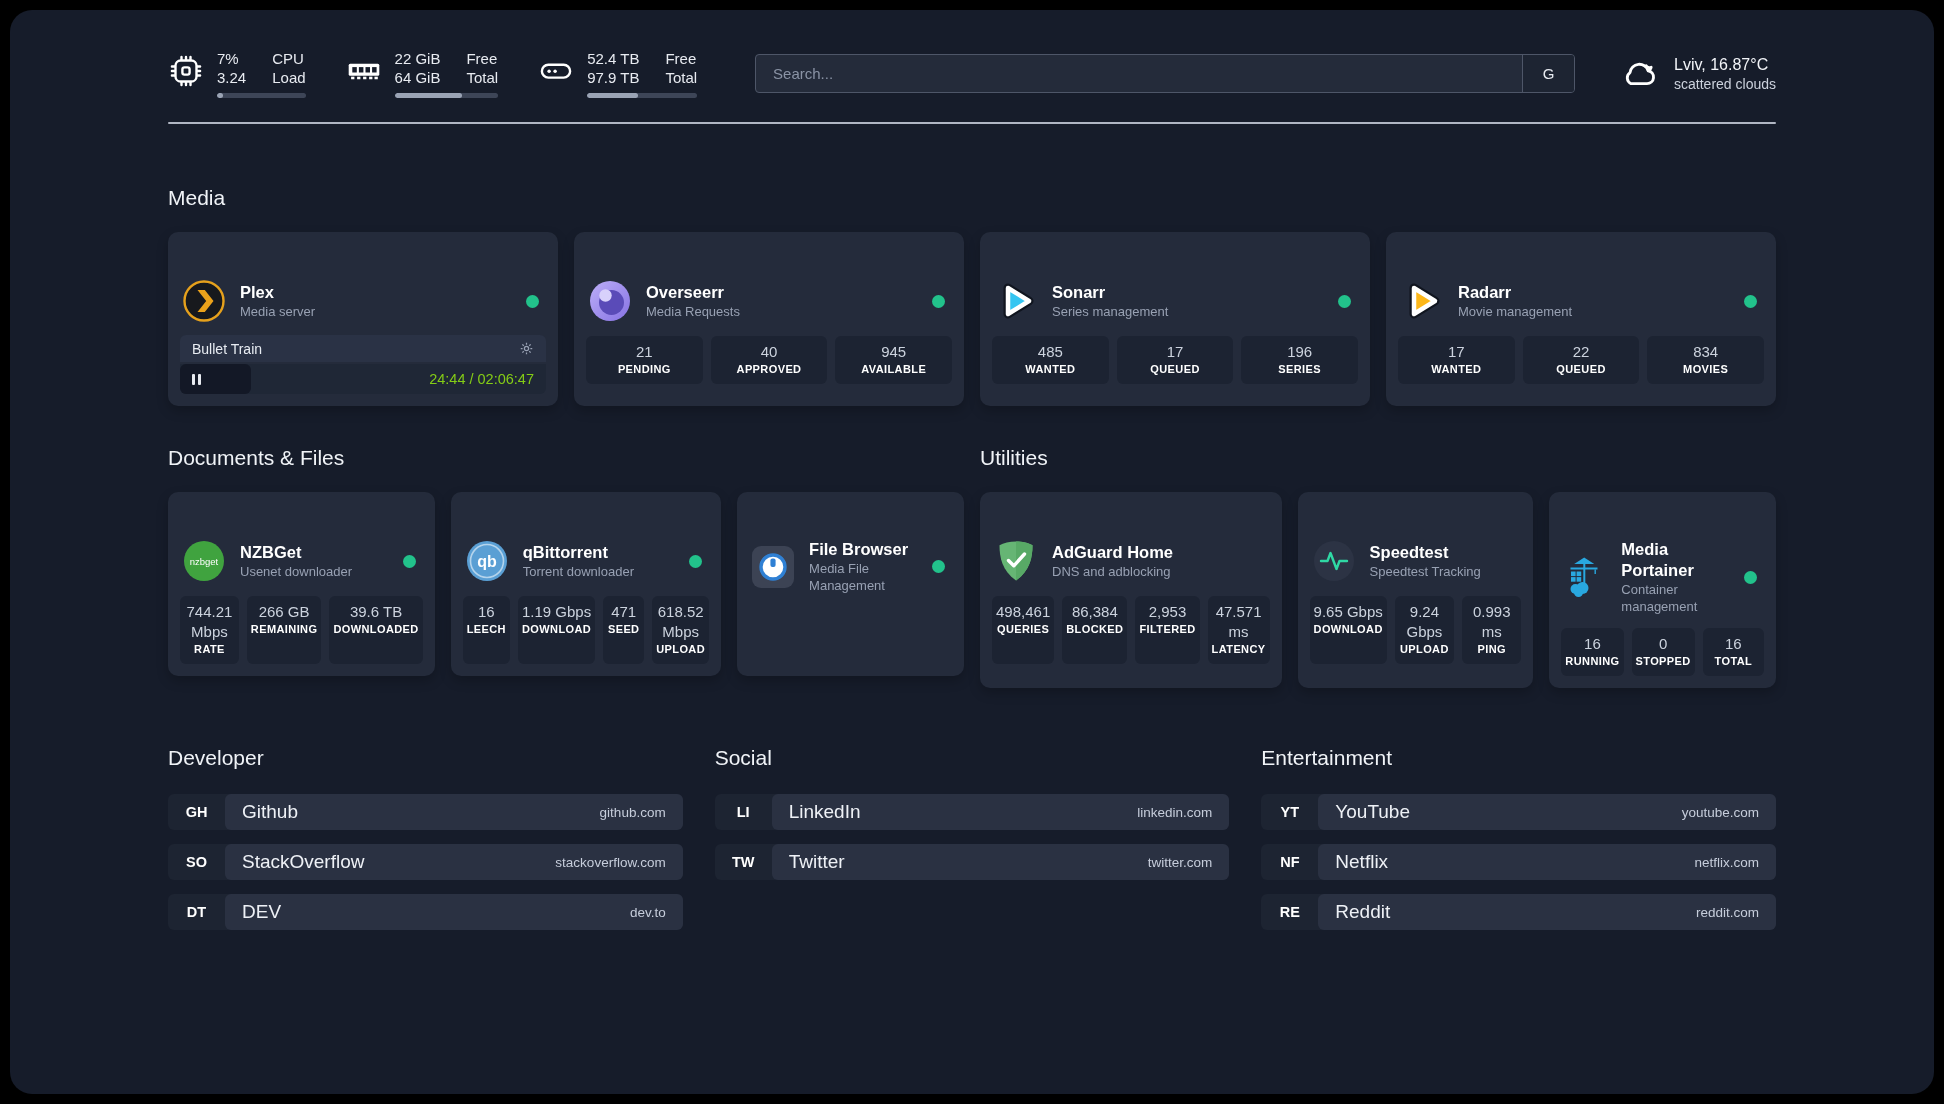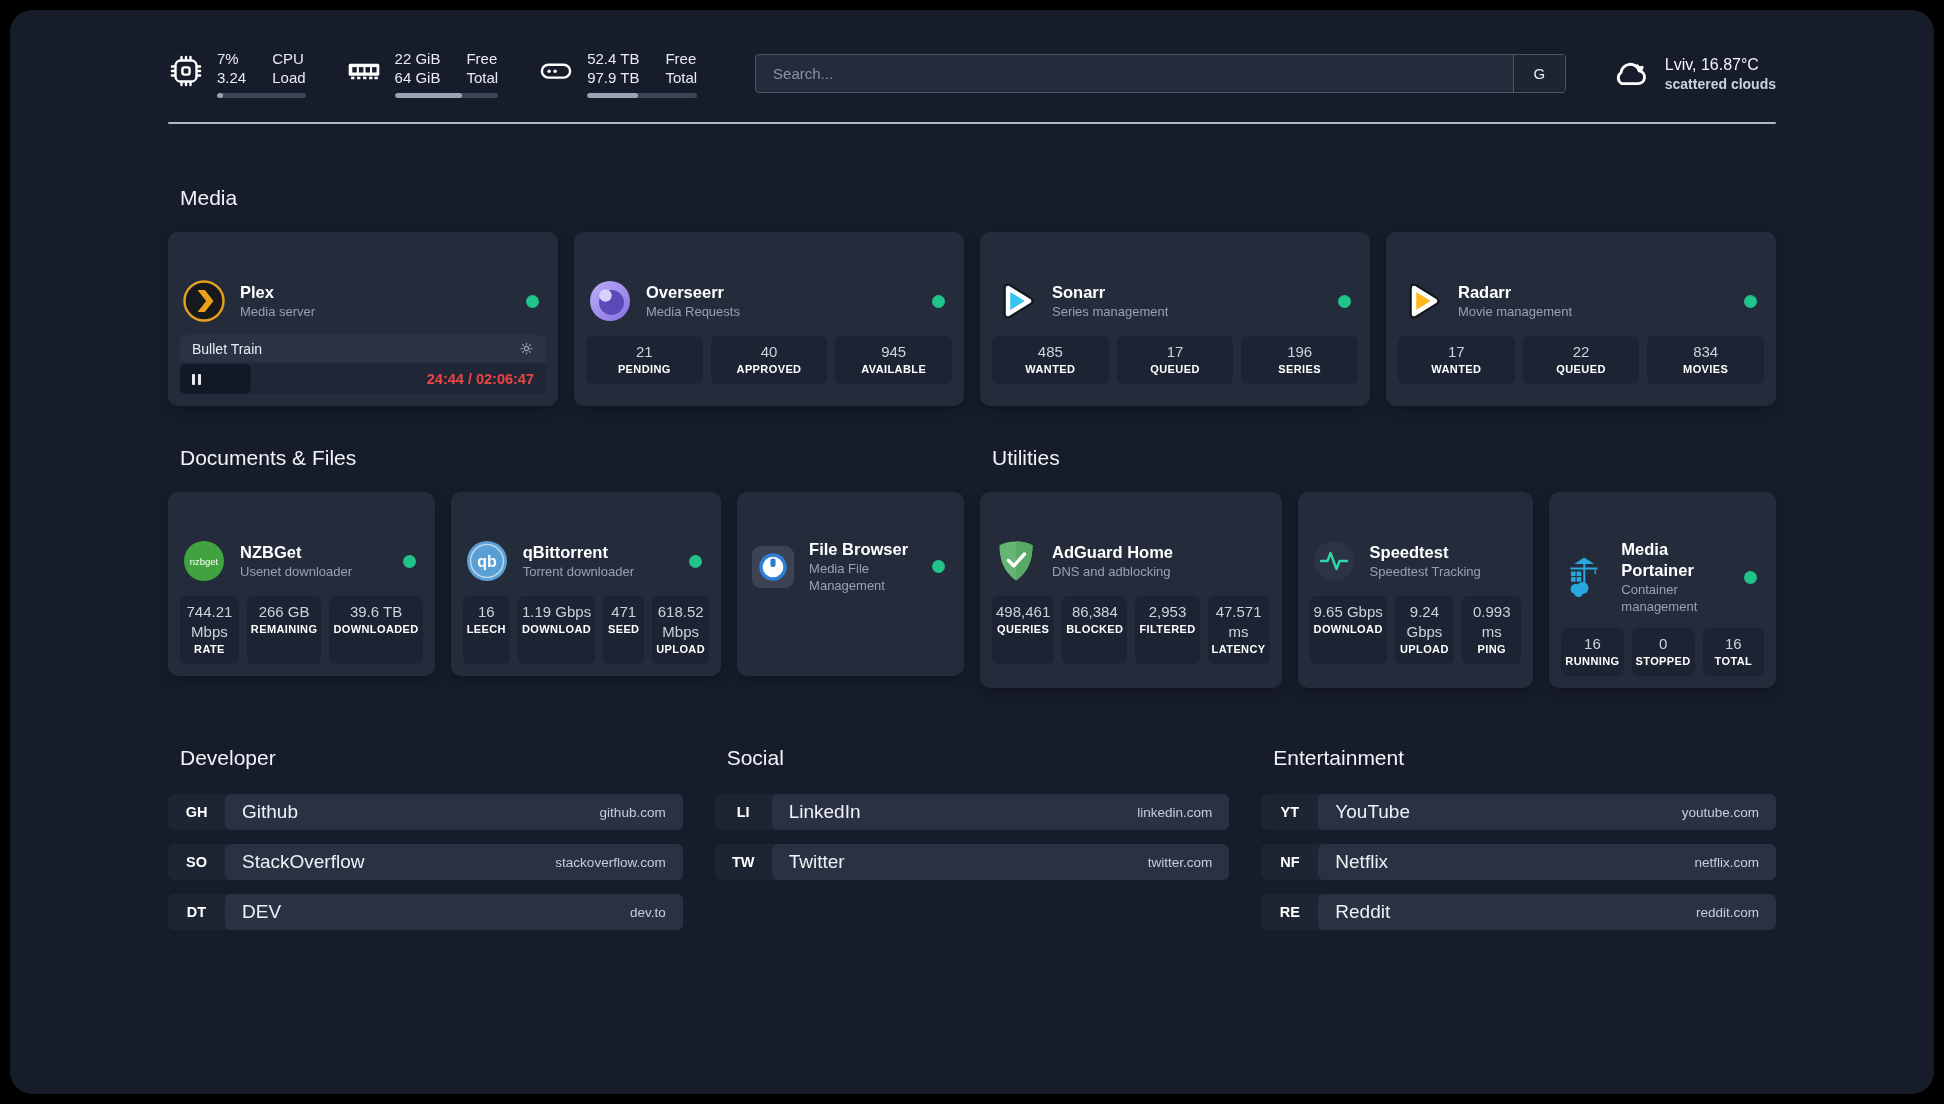--- a/index.html
+++ b/index.html
@@ -19,45 +19,45 @@
   .sys-fill { position:absolute; left:0; top:0; bottom:0; background:#9aa3b4; border-radius:3px; }
 
   .searchbox { flex:1; height:39px; margin:0 44px 0 18px; display:flex; border:1px solid #4e5668; border-radius:4px; background:#242b3a; overflow:hidden; }
   .search-input { flex:1; background:transparent; border:none; outline:none; color:#dfe4ec; padding:0 17px; font-size:15px; font-family:"Liberation Sans", sans-serif; }
   .search-input::placeholder { color:#8a93a5; }
   .search-btn { width:52px; border:none; border-left:1px solid #4e5668; background:#1d2432; color:#e8ebf1; font-size:15px; display:flex; align-items:center; justify-content:center; cursor:pointer; font-family:"Liberation Sans", sans-serif; }
 
   .weather { display:flex; align-items:center; gap:15px; }
   .weather-icon { width:40px; height:40px; }
   .weather-line1 { font-size:16px; color:#f2f4f8; line-height:21px; }
-  .weather-line2 { font-size:14px; color:#ccd2dd; line-height:18px;font-weight:bold; }
+  .weather-line2 { font-size:14px; color:#ccd2dd; line-height:18px; }
 
   .divider { height:2px; background:#c6ccd8; opacity:.88; border-radius:1px; margin-top:20px; }
 
   
-  .section-title { font-size:21px; color:#f0f3f7; font-weight:500;margin-left:12px; }
+  .section-title { font-size:21px; color:#f0f3f7; font-weight:500; }
   .media-title { margin-top:62px; margin-bottom:22px; }
   .media-grid { display:grid; grid-template-columns:repeat(4,1fr); gap:16px; }
 
   .card { background:#242b3b; border-radius:10px; box-shadow:0 5px 12px rgba(0,0,0,.22); }
   .card-header { display:flex; align-items:center; gap:14px; padding:11px 14px;margin-top:36px; }
   .app-icon { width:44px; height:44px; flex:none; }
   .app-title { font-size:16.5px; font-weight:700; color:#fff; line-height:21px; }
   .app-subtitle { font-size:13px; color:#98a1b3; line-height:17px; }
   .status-dot { width:13px; height:13px; border-radius:50%; background:#22c28b; margin-left:auto; margin-right:5px; flex:none; }
 
   .stats-row { display:flex; gap:8px; padding:2px 12px 12px; }
   .stat { flex:1; background:#1c2332; border-radius:6px; text-align:center; padding:6px 4px 7px; }
   .stat-value { font-size:15px; color:#ccd3de; line-height:20px; }
   .stat-label { font-size:11px; font-weight:700; color:#fff; letter-spacing:.4px; line-height:15px; }
 
   
   .player { margin:1px 12px 12px; }
   .player-track { display:flex; align-items:center; justify-content:space-between; background:#2a3245; border-radius:6px 6px 0 0; padding:4px 12px; font-size:14px; color:#e8ecf2; margin-bottom:2px; height:27px; }
-  .player-bar { position:relative; background:#1f2736; border-radius:0 0 6px 6px; height:30px; display:flex; align-items:center; justify-content:flex-end; padding:0 12px; font-size:14.5px; font-weight:700; color:#ef4444; }
+  .player-bar { position:relative; background:#1f2736; border-radius:0 0 6px 6px; height:30px; display:flex; align-items:center; justify-content:flex-end; padding:0 12px; font-size:14.5px; font-weight:400; color:#84cc16; }
   .player-progress { position:absolute; left:0; top:0; bottom:0; background:#131826; border-radius:6px; display:flex; align-items:center; padding-left:12px; }
   .pause { display:inline-flex; gap:3px; }
   .pause i { display:block; width:3px; height:11px; background:#e8ebf1; border-radius:1px; }
 
   
   .columns { display:grid; grid-template-columns:1fr 1fr; gap:0 16px; margin-top:40px; align-items:start; }
   .col .section-title { margin-bottom:22px; }
   .card-stack { display:flex; gap:16px; }
 
   

